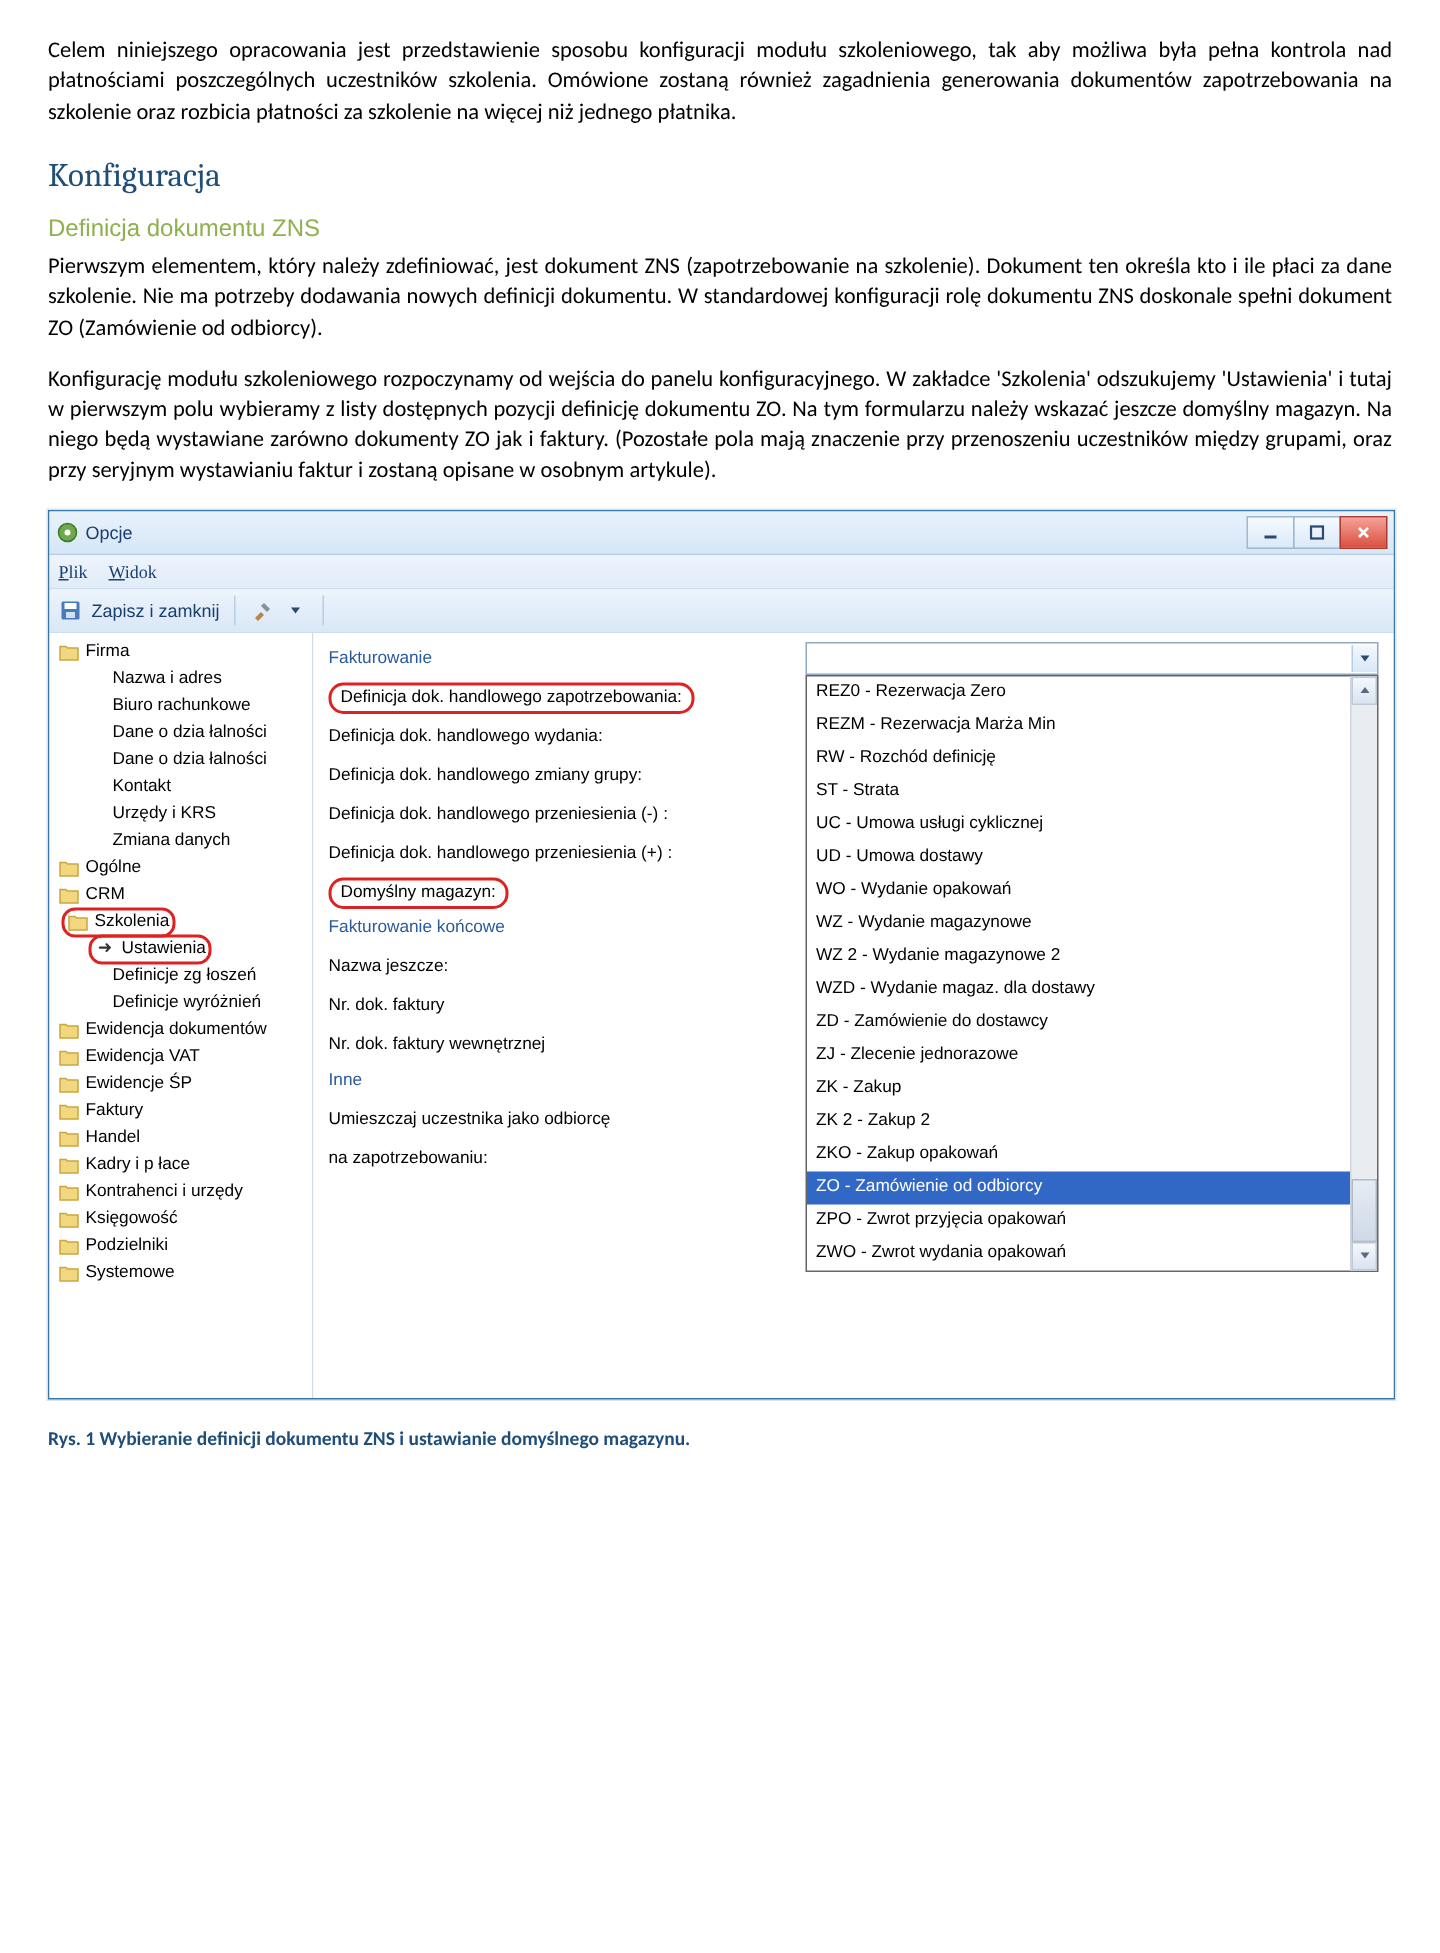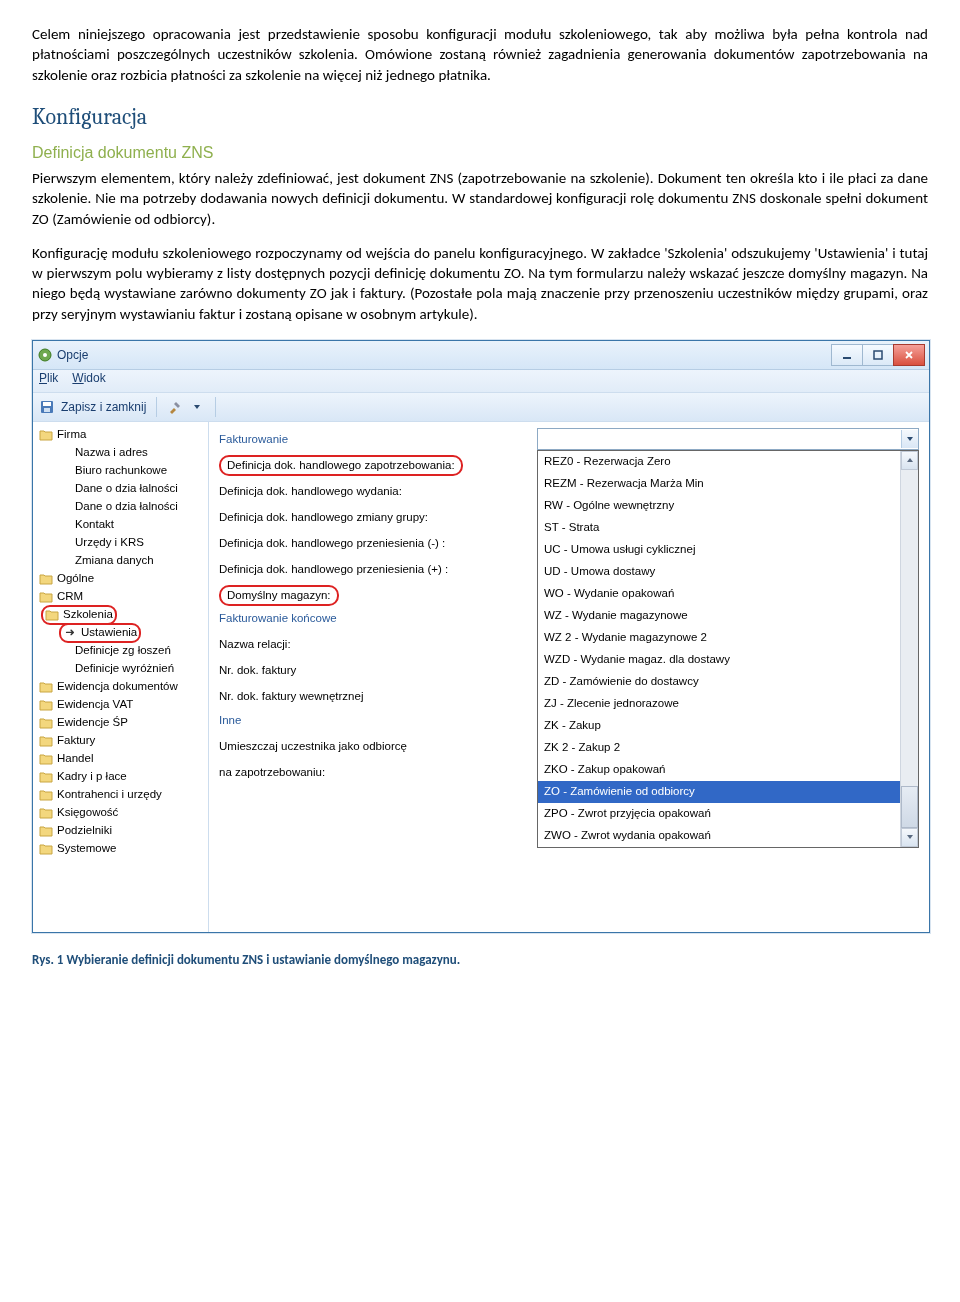--- a/index.html
+++ b/index.html
@@ -39,25 +39,26 @@
   .titlebar .title { color: #1a3e6f; font-size: 12px; flex: 1; }
   .winbtns { display: flex; gap: 0; }
   .winbtn { width: 30px; height: 20px; display: flex; align-items: center; justify-content: center; border: 1px solid #9fb8d0; background: linear-gradient(#f5faff,#dbe9f7); margin-left: -1px; }
   .winbtn.close { background: linear-gradient(#f5a19a,#d9503f); border-color: #a83a2e; color: #fff; }
   .winbtn svg { display: block; }
 
   .menubar {
     height: 22px;
     background: linear-gradient(#edf4fc,#e1ecf8);
     display: flex;
-    align-items: flex-start;
+    align-items: center;
     padding: 0 6px;
     border-bottom: 1px solid #cdddee;
     gap: 14px;
     color: #1a3e6f;
+    font-family: Liberation Serif, serif;
   }
   .menubar span { text-decoration: underline; text-decoration-color: transparent; }
   .menubar .u { text-decoration: underline; }
 
   .toolbar {
     height: 28px;
     background: linear-gradient(#edf4fc,#d9e7f6);
     display: flex;
     align-items: center;
     padding: 0 6px;
@@ -338,21 +339,21 @@
         <div class="dd-btn">
           <svg width="8" height="8">
               <path d="M1 2 L7 2 L4 6 Z" fill="#2a4a70"></path>
             </svg>
         </div>
       </div>
       <div class="dd-list">
         <div class="dd-items" id="dd-items">
             <div class="dd-item">REZ0 - Rezerwacja Zero</div>
             <div class="dd-item">REZM - Rezerwacja Marża Min</div>
-            <div class="dd-item">RW - Ogólne wewnętrzny</div>
+            <div class="dd-item">RW - Rozchód definicję</div>
             <div class="dd-item">ST - Strata</div>
             <div class="dd-item">UC - Umowa usługi cyklicznej</div>
             <div class="dd-item">UD - Umowa dostawy</div>
             <div class="dd-item">WO - Wydanie opakowań</div>
             <div class="dd-item">WZ - Wydanie magazynowe</div>
             <div class="dd-item">WZ 2 - Wydanie magazynowe 2</div>
             <div class="dd-item">WZD - Wydanie magaz. dla dostawy</div>
             <div class="dd-item">ZD - Zamówienie do dostawcy</div>
             <div class="dd-item">ZJ - Zlecenie jednorazowe</div>
             <div class="dd-item">ZK - Zakup</div>
@@ -392,21 +393,21 @@
           <label>Definicja dok. handlowego przeniesienia (-) :</label>
         </div>
         <div class="form-row">
           <label>Definicja dok. handlowego przeniesienia (+) :</label>
         </div>
         <div class="form-row">
           <label><span class="circled-lbl">Domyślny magazyn:</span></label>
         </div>
         <div class="group-label">Fakturowanie końcowe</div>
         <div class="form-row">
-          <label>Nazwa relacji:</label>
+          <label>Nazwa jeszcze:</label>
         </div>
         <div class="form-row">
           <label>Nr. dok. faktury</label>
         </div>
         <div class="form-row">
           <label>Nr. dok. faktury wewnętrznej</label>
         </div>
         <div class="group-label">Inne</div>
         <div class="form-row">
           <label>Umieszczaj uczestnika jako odbiorcę</label>

